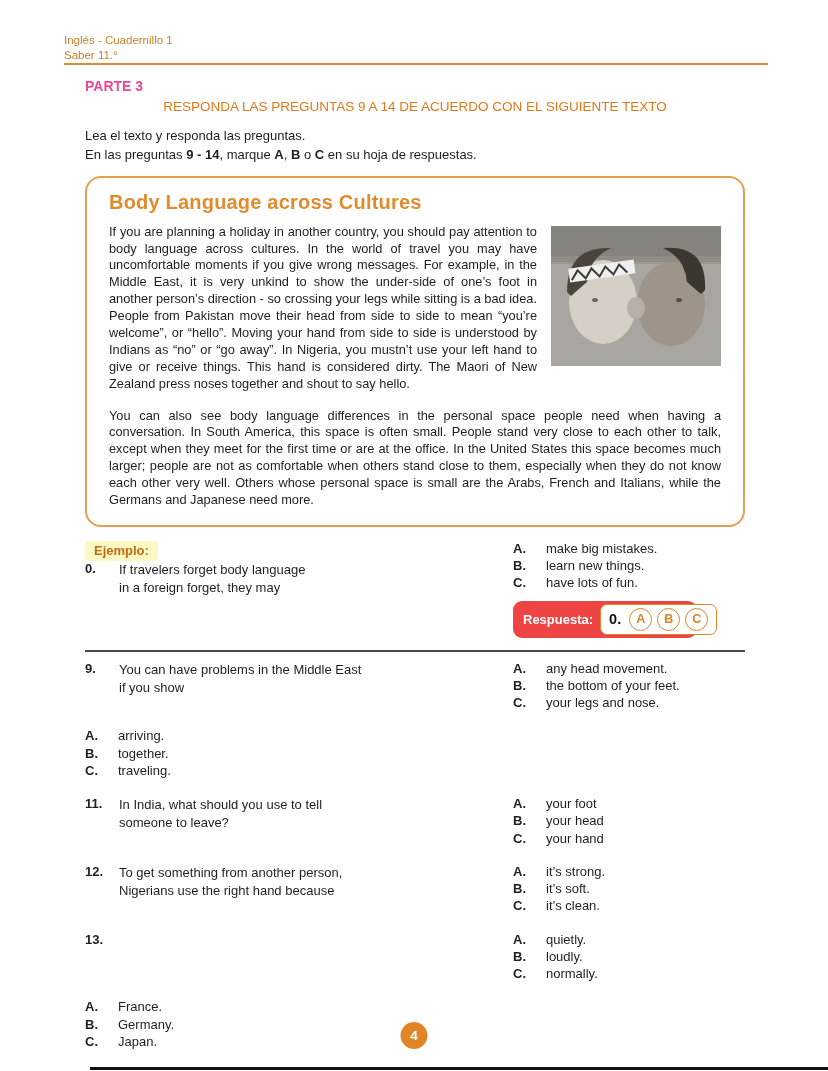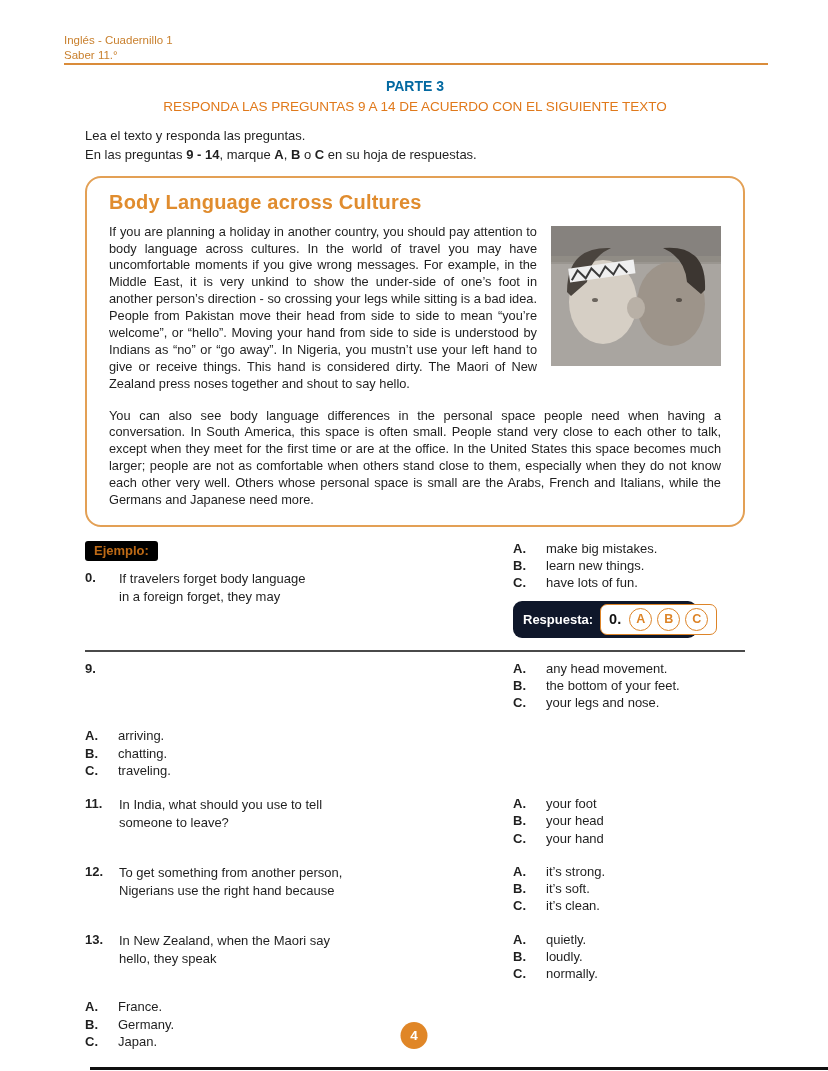--- a/index.html
+++ b/index.html
@@ -11,47 +11,47 @@
     font-family: "Liberation Sans", sans-serif;
     overflow: hidden;
   }
 
   
   .doc-header { position: absolute; left: 64px; top: 33px; color: #C9802E; font-size: 11.5px; line-height: 1.3; }
   .header-rule { position: absolute; left: 64px; right: 60px; top: 63px; height: 2px; background: #DA8C3A; }
 
   .content { position: absolute; left: 85px; right: 83px; top: 78px; }
 
-  .part-title { text-align: center; color: #0369a1; font-size: 14px; font-weight: bold; margin-bottom: 5px; }
+  .part-title { color: #ec4899; font-size: 14px; font-weight: bold; margin-bottom: 5px; }
   .section-title { text-align: center; color: #E0791B; font-size: 13.5px; font-weight: normal; margin-bottom: 13px; }
 
   .instr { font-size: 13px; line-height: 1.45; }
   .instr .b { font-weight: bold; }
 
   
   .passage-box { margin-top: 11px; border: 2.5px solid #E3A055; border-radius: 16px; padding: 13px 22px 16px; overflow: hidden; }
   .passage-title { color: #E08C2E; font-size: 20px; font-weight: bold; letter-spacing: .2px; margin-bottom: 10px; }
   .passage-photo { float: right; width: 170px; height: 140px; margin: 2px 0 8px 14px; background: #9a9a9a; }
   .passage-photo svg { display: block; }
   .passage-box p { font-size: 12.8px; line-height: 1.32; text-align: justify; margin-bottom: 15px; }
   .passage-box p:last-child { margin-bottom: 0; }
 
   
   .example-section { margin-top: 14px; display: flex; justify-content: space-between; align-items: flex-start; }
   .example-left { width: 400px; }
-  .ejemplo-chip { display: inline-block; background: #000000; color: #BE6A16; font-weight: bold; font-size: 13px; padding: 2px 9px 3px; border-radius: 3px; margin-bottom: 9px; }
+  .ejemplo-chip { display: inline-block; background: #fef9c3; color: #BE6A16; font-weight: bold; font-size: 13px; padding: 2px 9px 3px; border-radius: 3px; }
   .q-row { display: flex; }
   .q-num { font-weight: bold; width: 34px; flex: none; font-size: 13px; }
   .q-text { font-size: 13px; line-height: 1.4; }
 
   .options-col { width: 232px; flex: none; }
   .opt { display: flex; font-size: 13px; line-height: 1.25; margin-bottom: 1px; }
   .opt-letter { font-weight: bold; width: 33px; flex: none; }
 
-  .respuesta-box { margin-top: 9px; background: #0f172a; border-radius: 9px; padding: 3px; display: flex; align-items: stretch; width: 184px; }
+  .respuesta-box { margin-top: 9px; background: #ef4444; border-radius: 9px; padding: 3px; display: flex; align-items: stretch; width: 184px; }
   .respuesta-label { color: #ffffff; font-weight: bold; font-size: 13px; padding: 8px 7px; display: flex; align-items: center; }
   .respuesta-panel { background: #ffffff; border: 1.5px solid #DD8428; border-radius: 7px; flex: 1; display: flex; align-items: center; padding: 2px 8px; gap: 8px; }
   .respuesta-num { font-weight: bold; font-size: 14.5px; color: #111; }
   .bubbles { display: flex; gap: 5px; }
   .bubble { width: 23px; height: 23px; border: 1.7px solid #DD8428; border-radius: 50%; color: #DD8428; font-weight: bold; font-size: 12.5px; display: flex; align-items: center; justify-content: center; cursor: pointer; }
 
   .divider { margin-top: 12px; height: 2px; background: #4a4a4a; }
 
   .questions { margin-top: 9px; }
   .question-block { display: flex; justify-content: space-between; margin-bottom: 16px; min-height: 49px; }
@@ -141,20 +141,24 @@
     </div>
   </div>
 
   <div class="divider"></div>
 
   <div class="questions">
 
     <div class="question-block">
       <div class="question-left">
         <span class="q-num">9.</span>
+        <span class="q-text">
+          <span>You can have problems in the Middle East</span><br>
+          <span>if you show</span>
+        </span>
       </div>
       <div class="options-col">
         <div class="opt">
             <span class="opt-letter">A.</span>
             <span class="opt-text">any head movement.</span>
           </div>
         <div class="opt">
             <span class="opt-letter">B.</span>
             <span class="opt-text">the bottom of your feet.</span>
           </div>
@@ -166,21 +170,21 @@
     </div>
 
     <div class="question-block">
       <div class="options-col">
         <div class="opt">
             <span class="opt-letter">A.</span>
             <span class="opt-text">arriving.</span>
           </div>
         <div class="opt">
             <span class="opt-letter">B.</span>
-            <span class="opt-text">chatting.</span>
+            <span class="opt-text">together.</span>
           </div>
         <div class="opt">
             <span class="opt-letter">C.</span>
             <span class="opt-text">traveling.</span>
           </div>
       </div>
     </div>
 
     <div class="question-block">
       <div class="question-left">
@@ -226,24 +230,20 @@
         <div class="opt">
             <span class="opt-letter">C.</span>
             <span class="opt-text">it’s clean.</span>
           </div>
       </div>
     </div>
 
     <div class="question-block">
       <div class="question-left">
         <span class="q-num">13.</span>
-        <span class="q-text">
-          <span>In New Zealand, when the Maori say</span><br>
-          <span>hello, they speak</span>
-        </span>
       </div>
       <div class="options-col">
         <div class="opt">
             <span class="opt-letter">A.</span>
             <span class="opt-text">quietly.</span>
           </div>
         <div class="opt">
             <span class="opt-letter">B.</span>
             <span class="opt-text">loudly.</span>
           </div>

